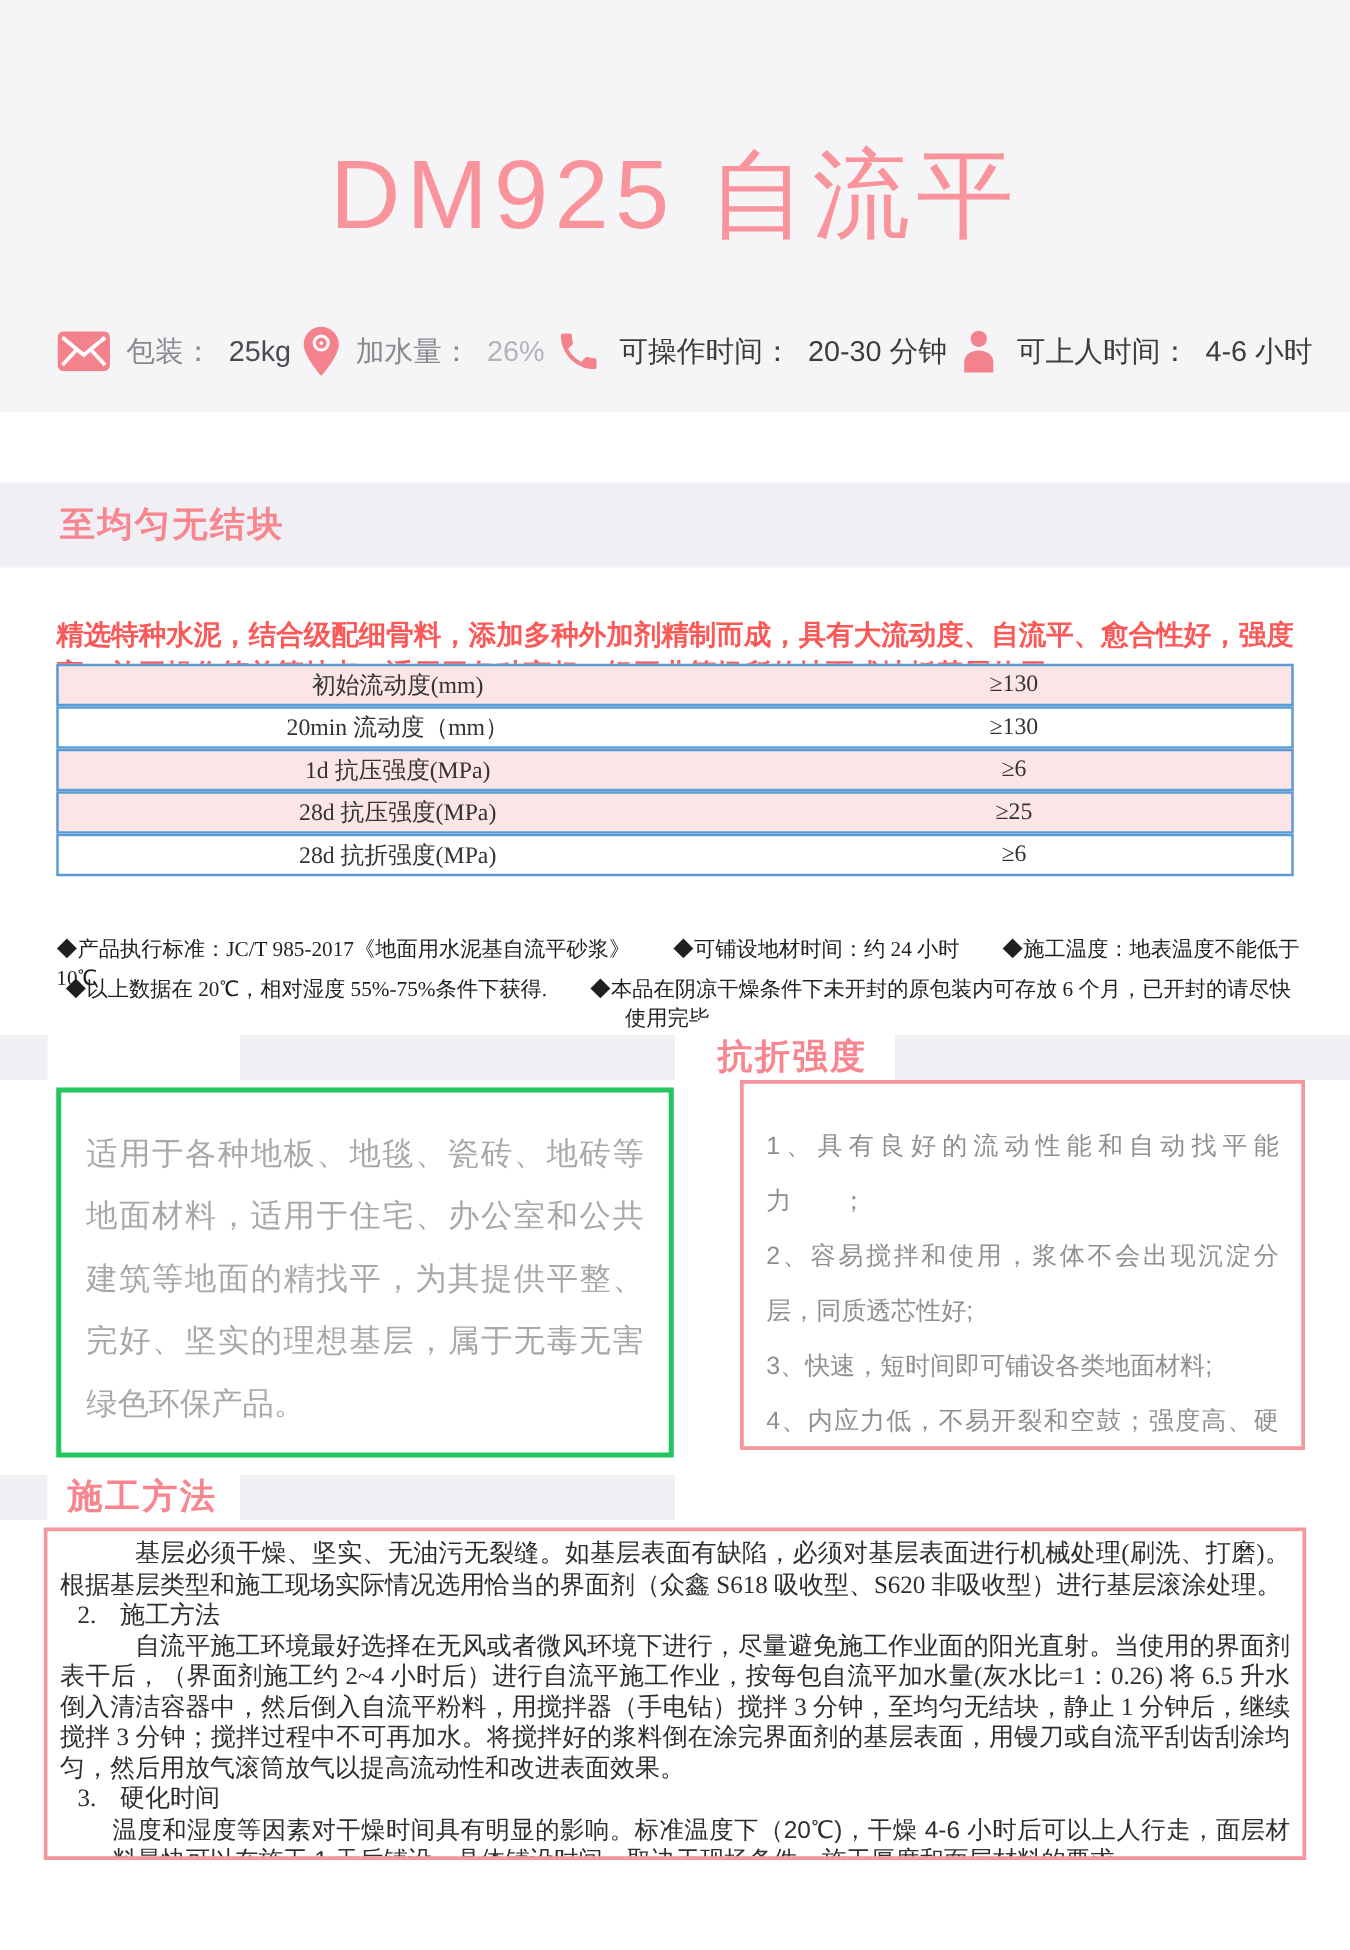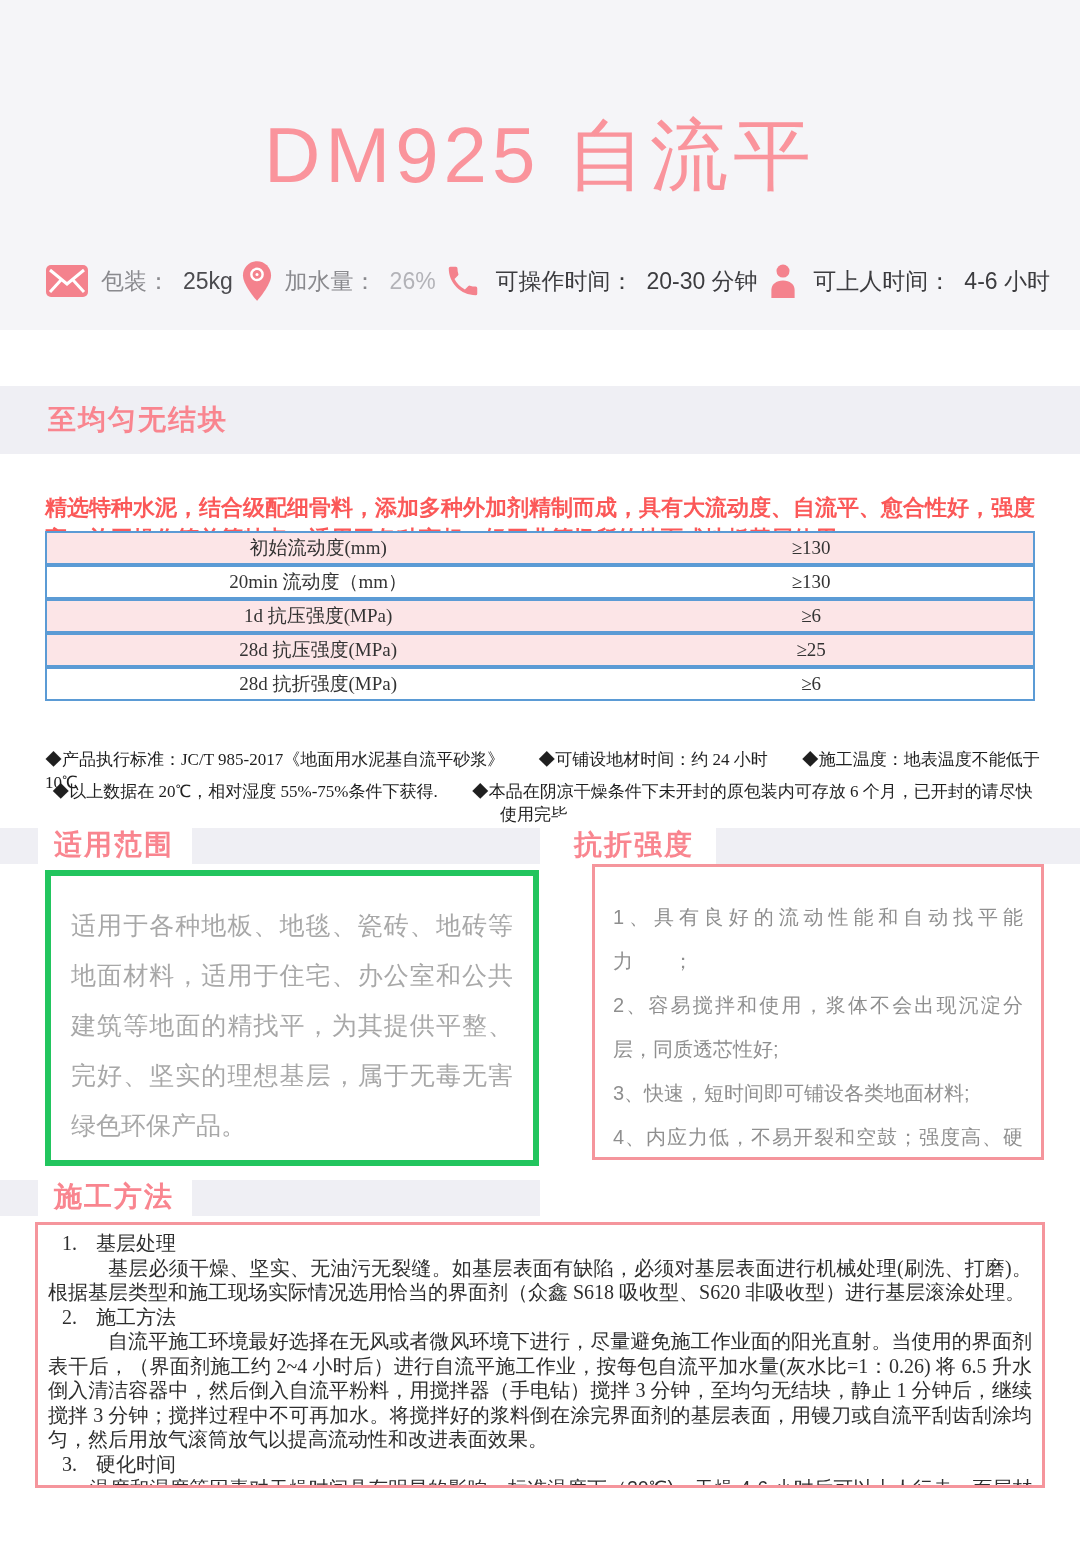--- a/index.html
+++ b/index.html
@@ -45,21 +45,21 @@
   .srow .c2{width:45%;text-align:center;}
 
   
   .note1{position:absolute;left:45px;right:40px;top:748px;font-family:"Liberation Serif",serif;
         font-size:17px;color:#1f1f1f;}
   .note2{position:absolute;left:45px;right:40px;top:780px;text-align:center;
         font-family:"Liberation Serif",serif;font-size:17px;color:#1f1f1f;}
 
   
   .left-box{position:absolute;left:45px;top:870px;width:494px;height:296px;box-sizing:border-box;
-        border:6px solid #22c55e;padding:24px 20px;font-size:25px;color:#a8a8a8;line-height:50px;
+        border:4px solid #22c55e;padding:24px 20px;font-size:25px;color:#a8a8a8;line-height:50px;
         text-align:justify;overflow:hidden;}
   .right-box{position:absolute;left:592px;top:864px;width:452px;height:296px;box-sizing:border-box;
         border:3px solid #f5959c;padding:28px 18px;font-size:20px;color:#8f8f8f;line-height:44px;
         overflow:hidden;}
   .feature-item{text-align:justify;}
 
   
   .method-box{position:absolute;left:35px;top:1222px;width:1010px;height:266px;box-sizing:border-box;
         border:3px solid #f5959c;padding:6px 10px;font-family:"Liberation Serif",serif;
         font-size:20px;color:#2e2e2e;line-height:24.5px;overflow:hidden;}
@@ -152,21 +152,20 @@
     <div class="srow">
       <div class="c1">28d 抗折强度(MPa)</div>
       <div class="c2">≥6</div>
     </div>
   </div>
 
   <div class="note1">◆产品执行标准：JC/T 985-2017《地面用水泥基自流平砂浆》　　◆可铺设地材时间：约 24 小时　　◆施工温度：地表温度不能低于 10℃</div>
   <div class="note2">◆以上数据在 20℃，相对湿度 55%-75%条件下获得.　　◆本品在阴凉干燥条件下未开封的原包装内可存放 6 个月，已开封的请尽快使用完毕。</div>
 
   <div class="hseg" style="left:0;top:828px;width:38px;"></div>
-  <div class="htitle" style="left:38px;top:816px;">适用范围</div>
   <div class="hseg" style="left:192px;top:828px;width:348px;"></div>
   <div class="htitle" style="left:558px;top:816px;">抗折强度</div>
   <div class="hseg" style="left:716px;top:828px;width:364px;"></div>
 
   <div class="left-box">
     <span>适用于各种地板、地毯、瓷砖、地砖等地面材料，适用于住宅、办公室和公共建筑等地面的精找平，为其提供平整、完好、坚实的理想基层，属于无毒无害绿色环保产品。</span>
   </div>
 
   <div class="right-box">
     <div class="feature-item">1、具有良好的流动性能和自动找平能力　　；</div>
@@ -174,23 +173,20 @@
     <div class="feature-item">3、快速，短时间即可铺设各类地面材料;</div>
     <div class="feature-item">4、内应力低，不易开裂和空鼓；强度高、硬度大、打磨性好;</div>
 
   </div>
 
   <div class="hseg" style="left:0;top:1180px;width:38px;"></div>
   <div class="htitle" style="left:38px;top:1168px;">施工方法</div>
   <div class="hseg" style="left:192px;top:1180px;width:348px;"></div>
 
   <div class="method-box">
-    <div class="step-title">
-      <span class="no">1.</span><span>基层处理</span>
-    </div>
     <p class="step-body">基层必须干燥、坚实、无油污无裂缝。如基层表面有缺陷，必须对基层表面进行机械处理(刷洗、打磨)。根据基层类型和施工现场实际情况选用恰当的界面剂（众鑫 S618 吸收型、S620 非吸收型）进行基层滚涂处理。</p>
     <div class="step-title">
       <span class="no">2.</span><span>施工方法</span>
     </div>
     <p class="step-body">自流平施工环境最好选择在无风或者微风环境下进行，尽量避免施工作业面的阳光直射。当使用的界面剂表干后，（界面剂施工约 2~4 小时后）进行自流平施工作业，按每包自流平加水量(灰水比=1：0.26) 将 6.5 升水倒入清洁容器中，然后倒入自流平粉料，用搅拌器（手电钻）搅拌 3 分钟，至均匀无结块，静止 1 分钟后，继续搅拌 3 分钟；搅拌过程中不可再加水。将搅拌好的浆料倒在涂完界面剂的基层表面，用镘刀或自流平刮齿刮涂均匀，然后用放气滚筒放气以提高流动性和改进表面效果。</p>
     <div class="step-title">
       <span class="no">3.</span><span>硬化时间</span>
     </div>
     <p class="step-body block-indent">温度和湿度等因素对干燥时间具有明显的影响。标准温度下（20℃)，干燥 4-6 小时后可以上人行走，面层材料最快可以在施工 1 天后铺设，具体铺设时间，取决于现场条件、施工厚度和面层材料的要求。</p>
   </div>

